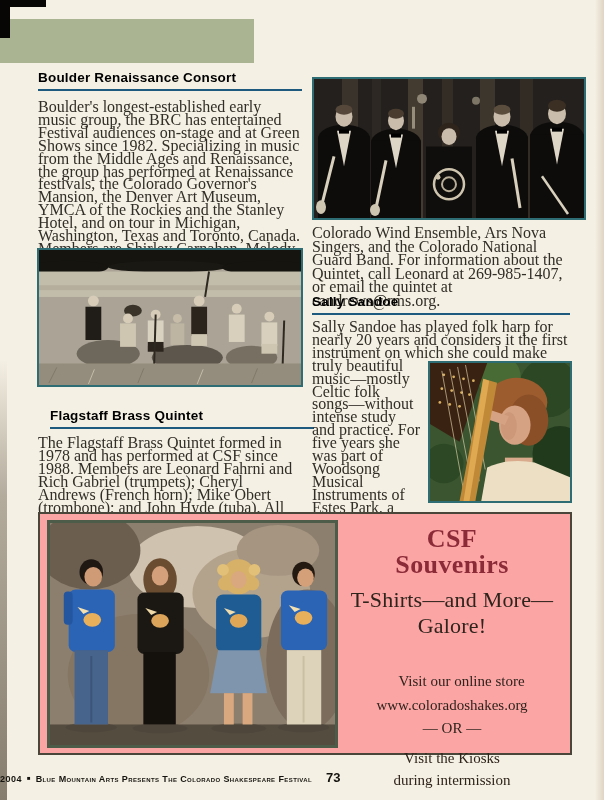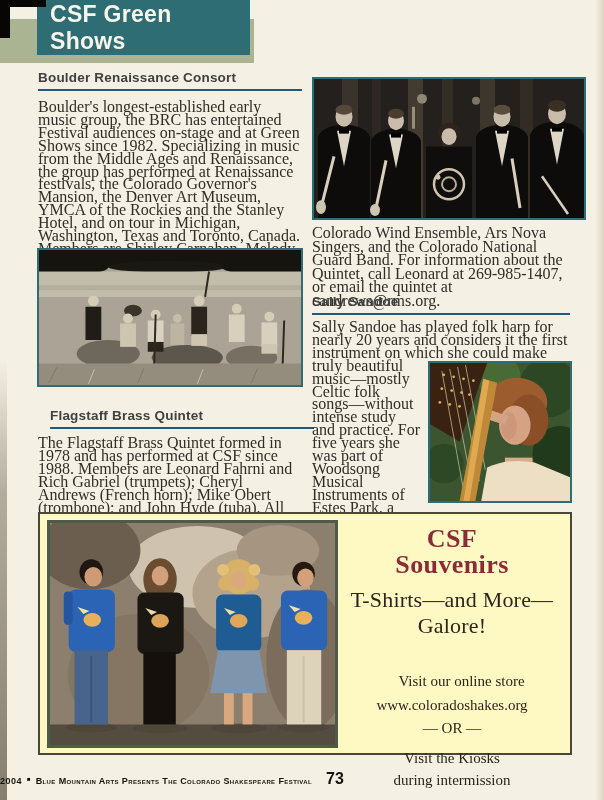--- a/index.html
+++ b/index.html
@@ -17,21 +17,21 @@
 
   
   .banner-band { position:absolute; left:0; top:19px; width:254px; height:44px; background:#aab492; }
   .banner-box  { position:absolute; left:37px; top:0; width:213px; height:55px; background:#2f6d75;
                  display:flex; align-items:center; padding-left:13px;
                  font-family:"Liberation Sans", sans-serif; font-weight:bold; font-size:23px;
                  letter-spacing:.3px; color:#f8f5ea; }
 
   
   .col-heading { position:absolute; font-family:"Liberation Sans", sans-serif; font-weight:bold;
-                 font-size:13.5px; letter-spacing:.2px; color:#404040;
+                 font-size:13.5px; letter-spacing:.2px; color:#000000;
                  border-bottom:2px solid #1d5a7d; padding-bottom:4px; }
   #brc-heading       { left:38px;  top:70px;  width:264px; }
   #flagstaff-heading { left:38px;  top:408px; width:264px;margin-left:12px; }
   #sally-heading     { left:312px; top:294px; width:258px; }
 
   
   .body-text { position:absolute; font-size:16px; line-height:12.9px; color:#312d27; }
   #brc-body        { left:38px;  top:101px; width:263px; }
   #flagstaff-body  { left:38px;  top:437px; width:263px; }
   #quintet-caption { left:312px; top:226px; width:263px; line-height:13.6px; }
@@ -43,21 +43,21 @@
   .sally-photo svg { display:block; width:100%; height:100%; }
 
   
   .photo-frame { position:absolute; border:2px solid #2f6d75; background:#23201d; }
   #quintet-photo { left:312px; top:77px;  width:274px; height:143px; }
   #group-photo   { left:37px;  top:248px; width:266px; height:139px; background:#aaa396; }
   .photo-frame svg { display:block; width:100%; height:100%; }
 
   
   .ad-box { position:absolute; left:38px; top:512px; width:534px; height:243px;
-            background:#fef9c3; border:2px solid #4a4639; }
+            background:#fca5a5; border:2px solid #4a4639; }
   .ad-photo { position:absolute; left:7px; top:6px; width:291px; height:228px;
               border:3px solid #4d5c49; background:#8d7f6e; }
   .ad-photo svg { display:block; width:100%; height:100%; }
   .ad-content { position:absolute; left:298px; top:8px; width:228px; text-align:center; color:#2f241c; }
   .ad-title { font-weight:bold; font-size:26px; line-height:26px; color:#8c2b38; letter-spacing:.4px; }
   .ad-title.first { margin-top:4px; }
   .ad-tagline { margin-top:9px; font-size:22px; letter-spacing:.2px; }
   .ad-line { font-size:15px; line-height:16px; }
   .ad-line.l1 { margin-top:34px;padding-left:19px; }
   .ad-line.l2 { margin-top:8px; }
@@ -65,31 +65,28 @@
   .ad-line.l4 { margin-top:14px; }
   .ad-line.l5 { margin-top:6px; }
 
   
   .footer { position:absolute; left:0; right:26px; top:770px; display:flex; align-items:baseline;
             justify-content:flex-start; font-family:"Liberation Sans", sans-serif; font-size:9px;
             color:#15130f; }
   .footer .year { font-weight:bold; letter-spacing:.5px; }
   .footer .sep  { font-size:6px; margin:0 5px; align-self:center; }
   .footer .credit { font-variant:small-caps; font-weight:bold; letter-spacing:.4px; }
-  .footer .pagenum { font-weight:bold; font-size:16px; margin-left:14px; }
+  .footer .pagenum { font-weight:bold; font-size:13px; margin-left:14px; }
 </style>
 </head>
 <body>
 
 <div class="page">
 
   <div class="banner-band"></div>
-  <div class="banner-box">
-    <span>CSF Green Shows</span>
-  </div>
 
   <div class="scan-corner-a"></div>
   <div class="scan-corner-b"></div>
   <div class="scan-left-strip"></div>
   <div class="scan-right-strip"></div>
 
   <div class="col-heading" id="brc-heading">Boulder Renaissance Consort</div>
   <div class="body-text" id="brc-body">Boulder's longest-established early music group, the BRC has entertained Festival audiences on-stage and at Green Shows since 1982. Specializing in music from the Middle Ages and Renaissance, the group has performed at Renaissance festivals, the Colorado Governor's Mansion, the Denver Art Museum, YMCA of the Rockies and the Stanley Hotel, and on tour in Michigan, Washington, Texas and Toronto, Canada. Members are Shirley Carnahan, Melody English, Anne Fjestad Peterson, Dan Seger, Claire Seger, Linda Sherman and John Bullock. For information, call Shirley at 303-442-4144.</div>
 
   <div class="photo-frame" id="quintet-photo">

